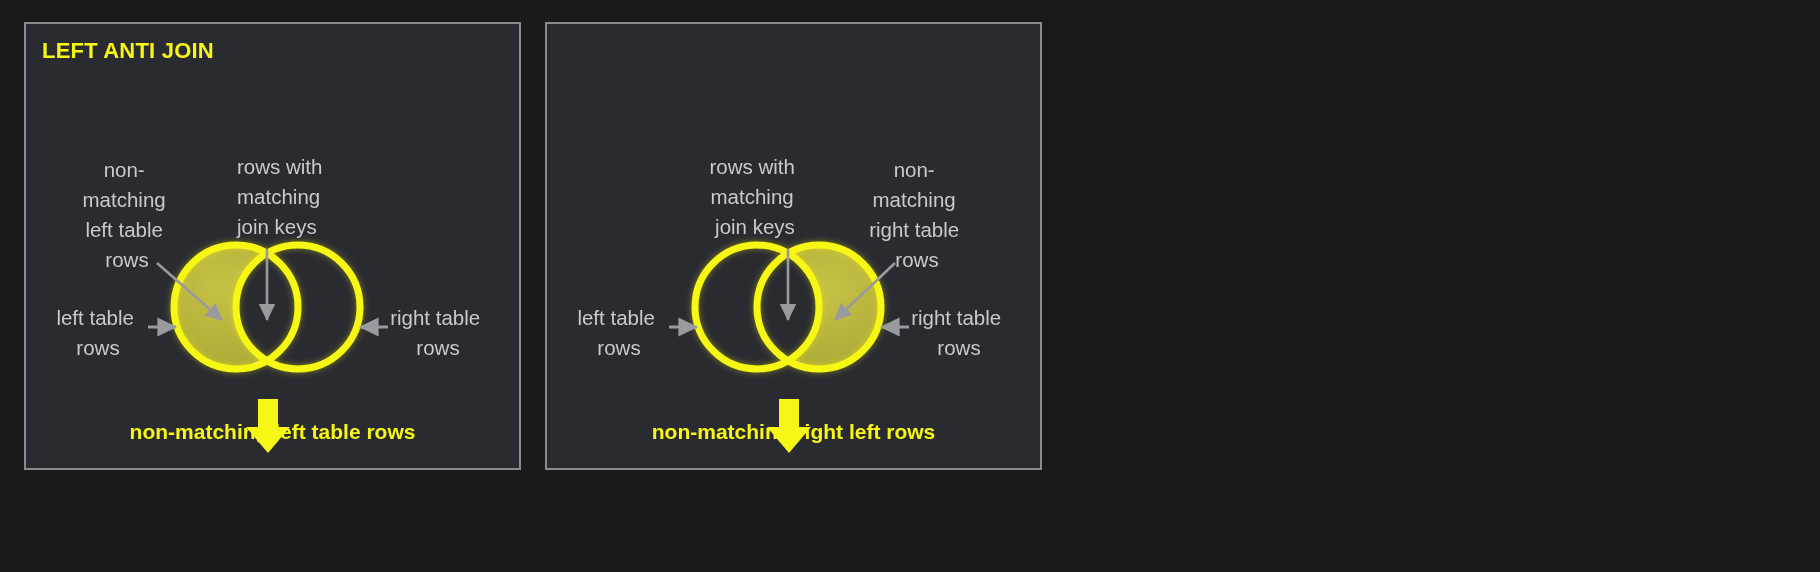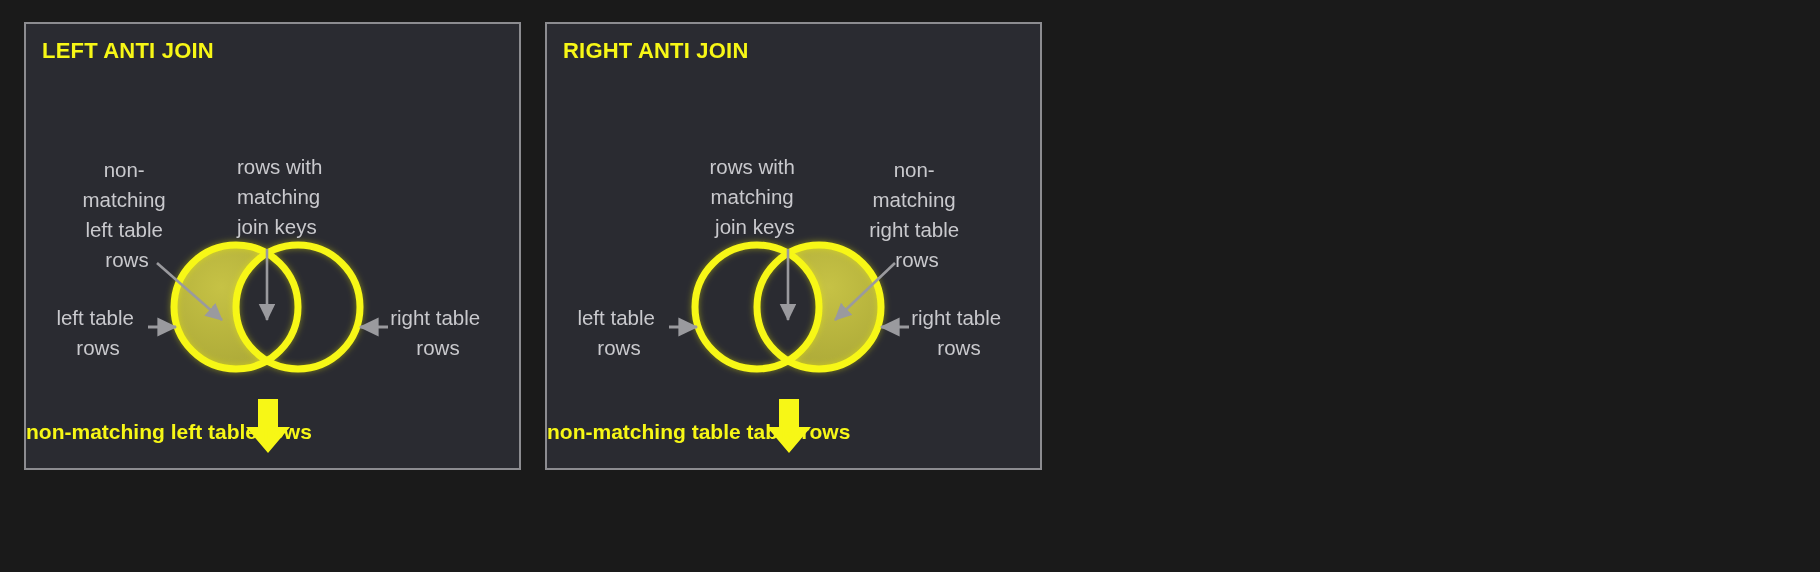--- a/index.html
+++ b/index.html
@@ -56,21 +56,21 @@
     width: 493px;
     height: 444px;
     display: block;
   }
 
   .caption {
     position: absolute;
     left: 0;
     right: 0;
     bottom: 24px;
-    text-align: left;
+    text-align: center;
     color: #f7f716;
     font-size: 21px;
     font-weight: bold;
     white-space: nowrap;
   }
 
   .lbl {
     fill: #c9c9cd;
     font-family: "Liberation Sans", "DejaVu Sans", sans-serif;
     font-size: 20.5px;
@@ -155,21 +155,20 @@
 
         <path d="M 232 332 L 252 332 L 252 360 L 264 360 L 242 386 L 220 360 L 232 360 Z" fill="#f7f716"></path>
       </svg>
     </div>
 
     <div class="caption">non-matching left table rows</div>
   </div>
 
   <div class="panel" id="panel-right">
 
-    <div class="panel-title">RIGHT ANTI JOIN</div>
 
     <div class="venn-wrap">
       <svg viewBox="0 0 493 444" xmlns="http://www.w3.org/2000/svg">
         <defs>
           <filter id="glowR" x="-40%" y="-40%" width="180%" height="180%">
             <feGaussianBlur in="SourceAlpha" stdDeviation="3.2" result="b"></feGaussianBlur>
             <feFlood flood-color="#f7f716" flood-opacity="0.42"></feFlood>
             <feComposite in2="b" operator="in" result="g"></feComposite>
             <feMerge>
               <feMergeNode in="g"></feMergeNode>
@@ -223,16 +222,16 @@
         <text class="lbl lbl-center">
           <tspan x="412" y="258">right table</tspan>
           <tspan x="412" y="288">rows</tspan>
         </text>
         <line x1="362" y1="260" x2="334" y2="260" stroke="#9a9a9e" stroke-width="3" marker-end="url(#ahR)"></line>
 
         <path d="M 232 332 L 252 332 L 252 360 L 264 360 L 242 386 L 220 360 L 232 360 Z" fill="#f7f716"></path>
       </svg>
     </div>
 
-    <div class="caption">non-matching table table rows</div>
+    <div class="caption">non-matching right left rows</div>
   </div>
 
 </div>
 
 </body></html>

